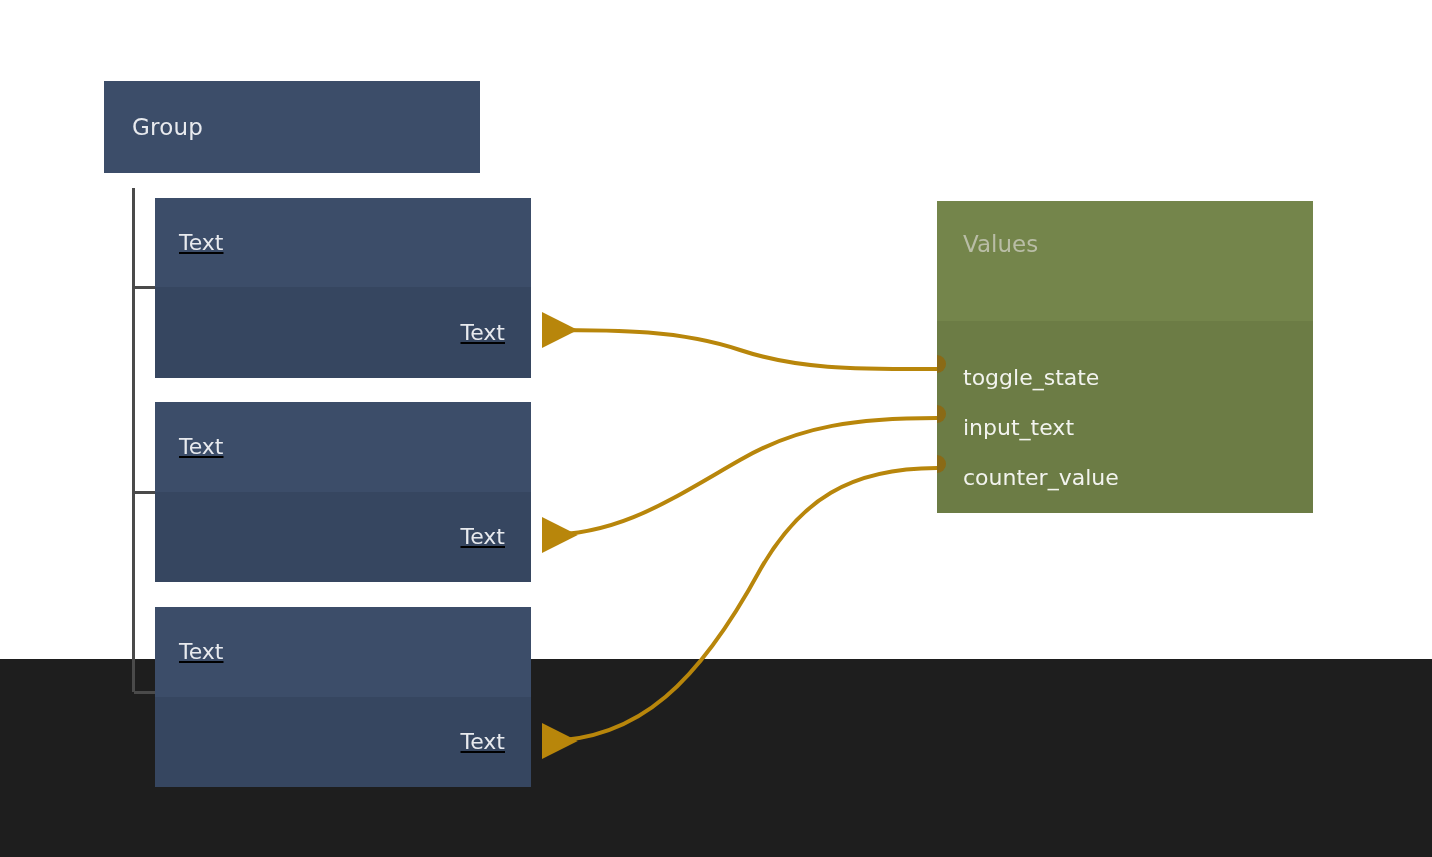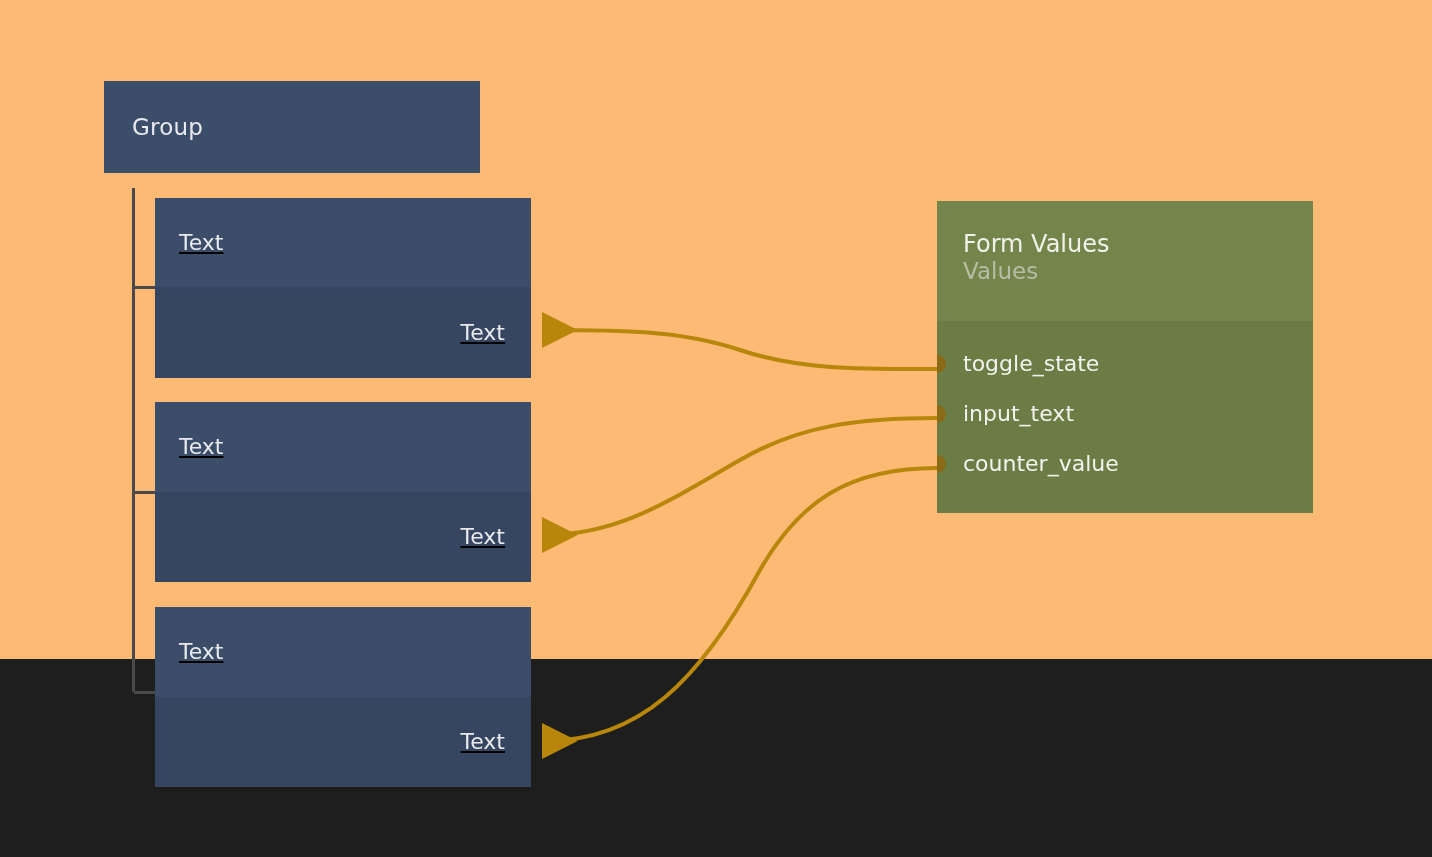--- a/index.html
+++ b/index.html
@@ -12,21 +12,21 @@
     height: 857px;
     overflow: hidden;
     font-family: "DejaVu Sans", "Liberation Sans", sans-serif;
     position: relative;
   }
   #canvas {
     position: absolute;
     inset: 0;
     width: 1432px;
     height: 659px;
-    background: #fdba74;
+    background: #ffffff;
   }
   .edges-layer {
     position: absolute;
     left: 0;
     top: 0;
     width: 1432px;
     height: 857px;
     pointer-events: none;
   }
   .tree-layer {
@@ -141,21 +141,21 @@
     display: block;
   }
   .green-node .node-body {
     height: 192px;
     background: #6c7c45;
     padding-top: 18px;
   }
   .green-node .field-row {
     height: 50px;
     display: flex;
-    align-items: center;
+    align-items: flex-end;
     padding-left: 26px;
     position: relative;
   }
   .green-node .field-label {
     color: #f2f3ee;
     font-size: 22px;
     line-height: 1;
   }
 
   
@@ -225,21 +225,20 @@
     <div class="node-header">
       <span class="hdr-label">Text</span>
     </div>
     <div class="node-body">
       <span class="body-label">Text</span>
     </div>
   </div>
 
   <div class="node green-node">
     <div class="node-header">
-      <span class="gn-title">Form Values</span>
       <span class="gn-subtitle">Values</span>
     </div>
     <div class="node-body">
       <div class="field-row">
         <span class="port-dot"></span>
         <span class="field-label">toggle_state</span>
       </div>
       <div class="field-row">
         <span class="port-dot"></span>
         <span class="field-label">input_text</span>

